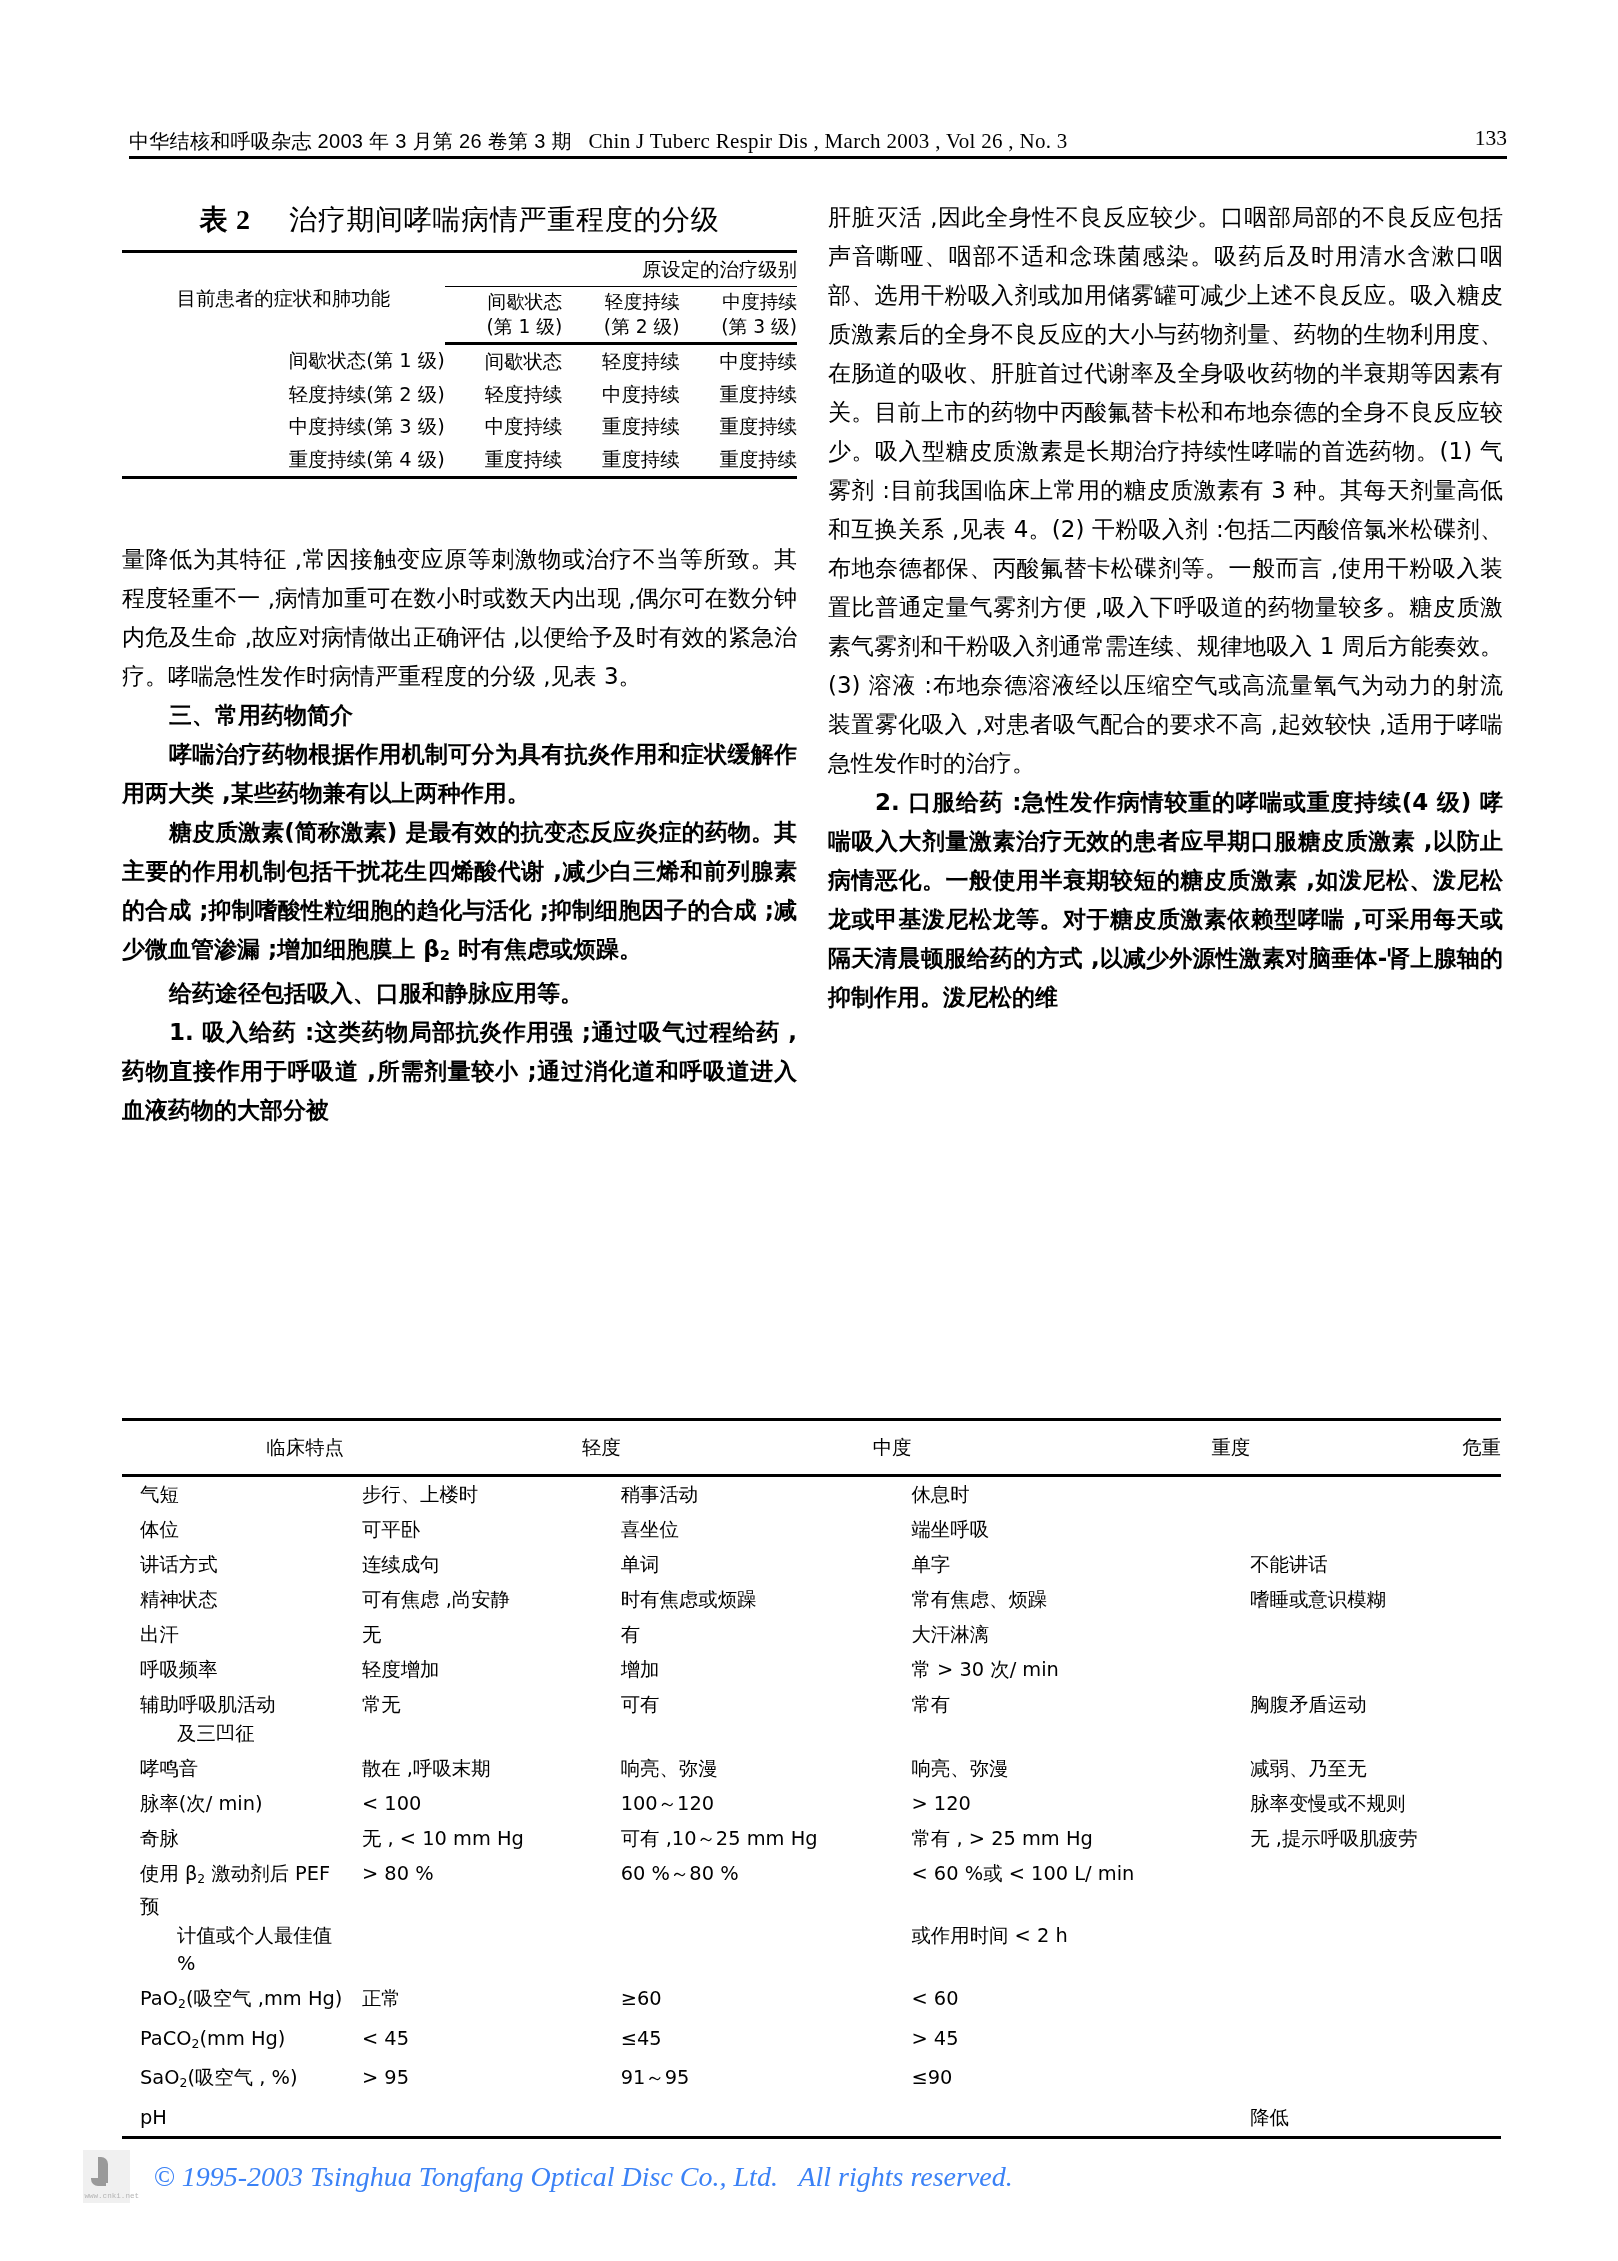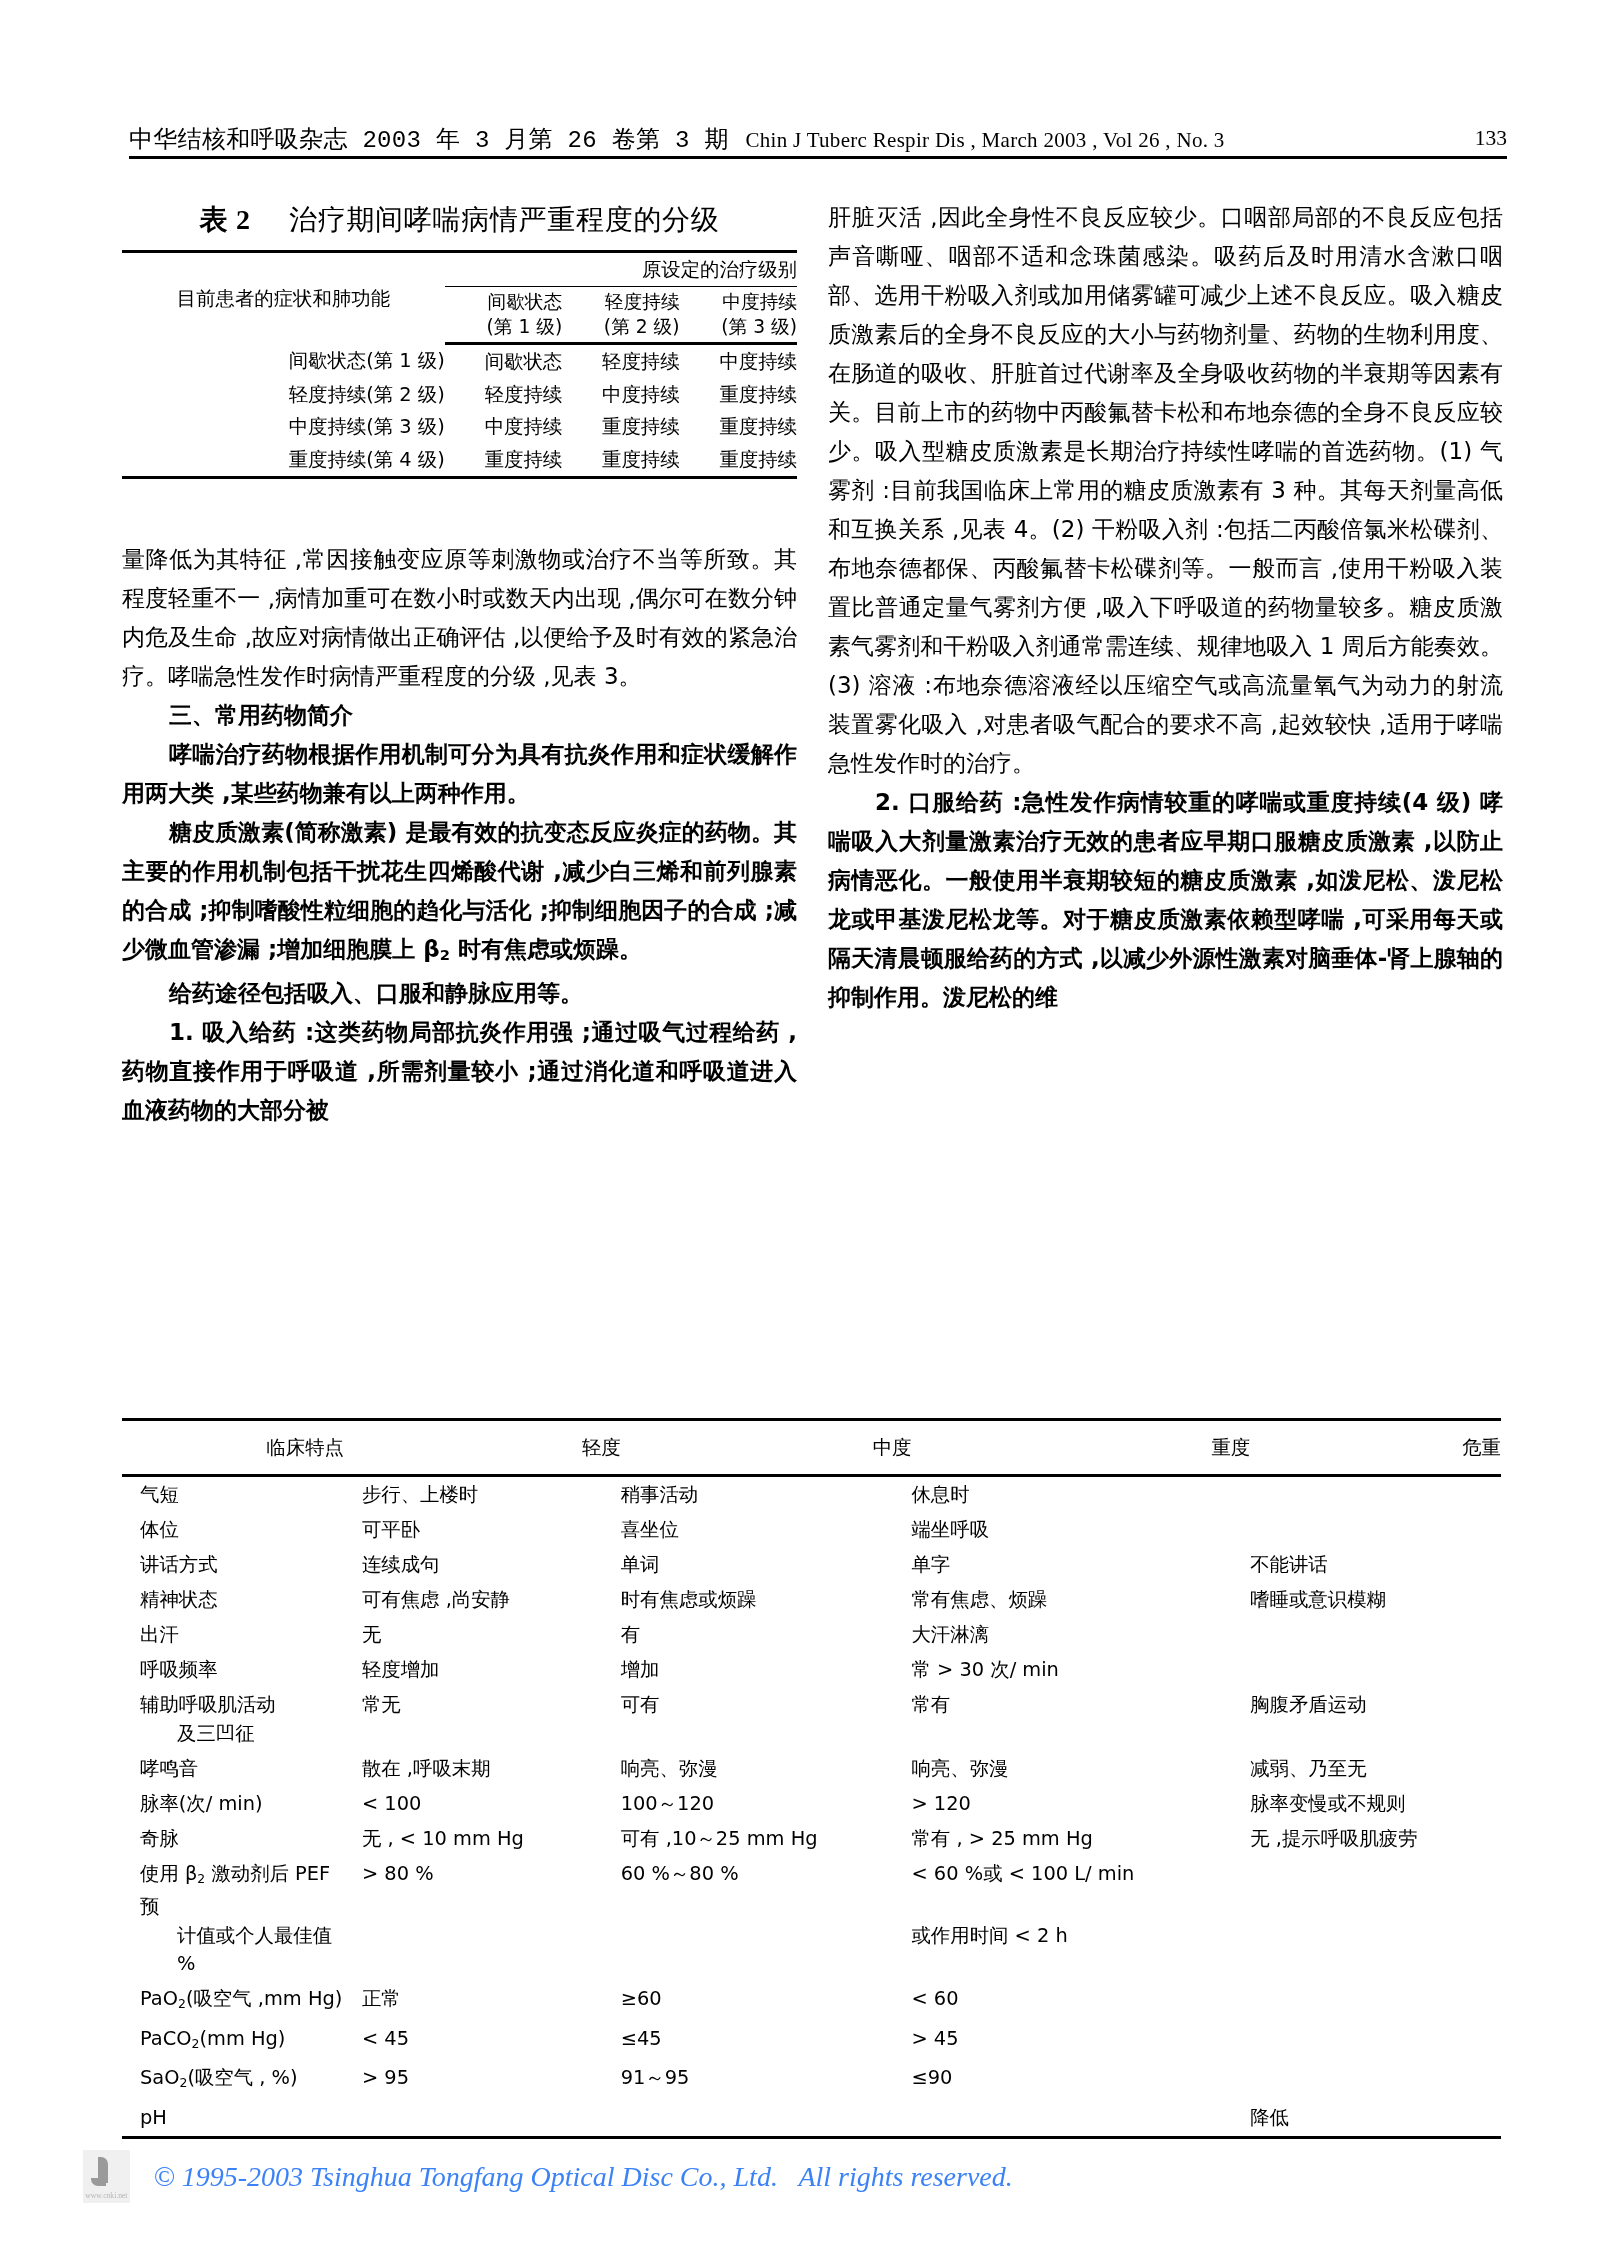--- a/index.html
+++ b/index.html
@@ -35,21 +35,21 @@
     align-items: flex-end;
     justify-content: space-between;
     padding-bottom: 1.4px;
     box-sizing: border-box;
   }
   .runhead-left {
     font-size: 21px;
     letter-spacing: 0.3px;
     white-space: nowrap;
   }
-  .runhead-left .cjk { font-family: Liberation Mono, monospace; font-size: 24px; }
+  .runhead-left .cjk { font-family: Liberation Sans, sans-serif; font-size: 20px; }
   .folio {
     position: absolute;
     right: 111px;
     top: 126px;
     font-size: 21.5px;
     font-family: "Liberation Serif", serif;
   }
 
   
   .col {
@@ -159,21 +159,21 @@
     background: #9a9a9a;
     border-bottom-left-radius: 7px;
   }
   .cnki-logo .dom {
     position: absolute;
     left: 1.4px; bottom: 2.8px;
     width: 44px;
     text-align: center;
     font-size: 7.6px;
     color: #b5b5b5;
-    font-family: Liberation Serif, serif;
+    font-family: Liberation Mono, monospace;
   }
   .copy {
     font-family: "Liberation Serif", "DejaVu Serif", serif;
     font-style: italic;
     font-size: 28px;
     color: #3b82f6;
     white-space: pre;
   }
 </style>
 </head>

